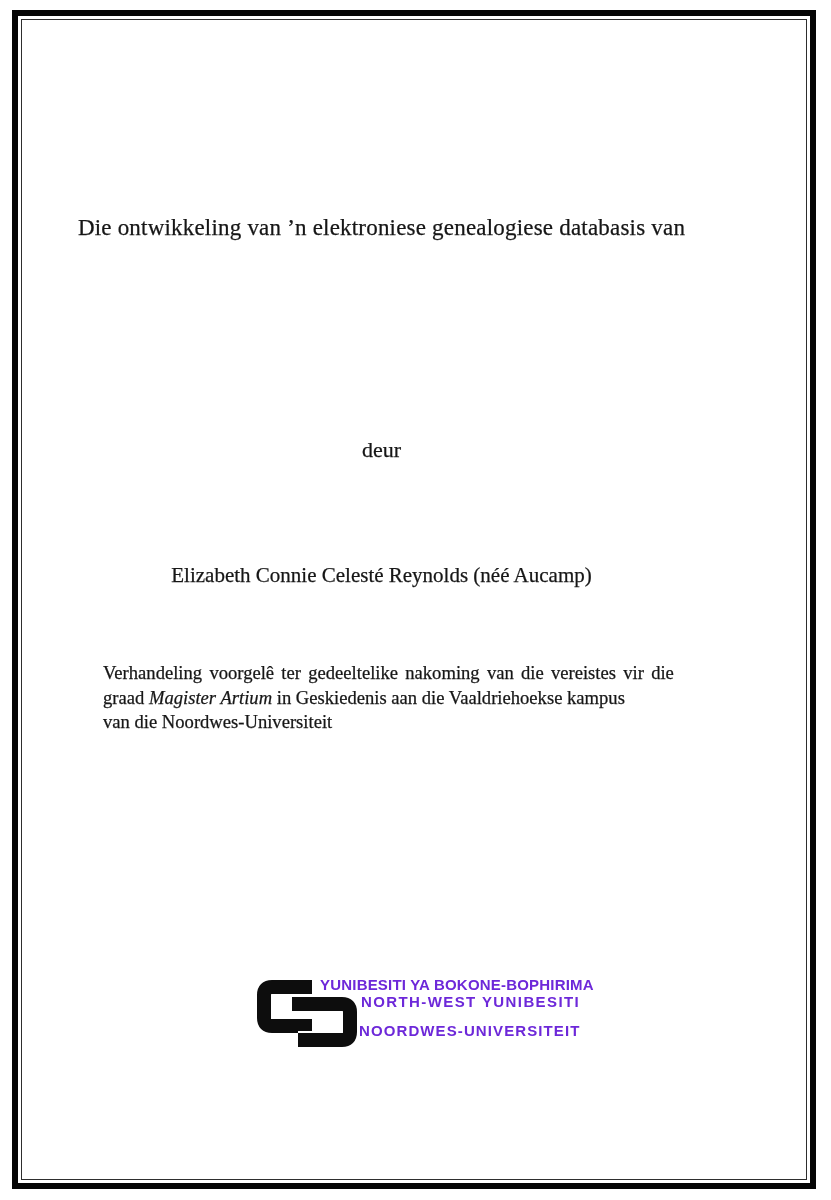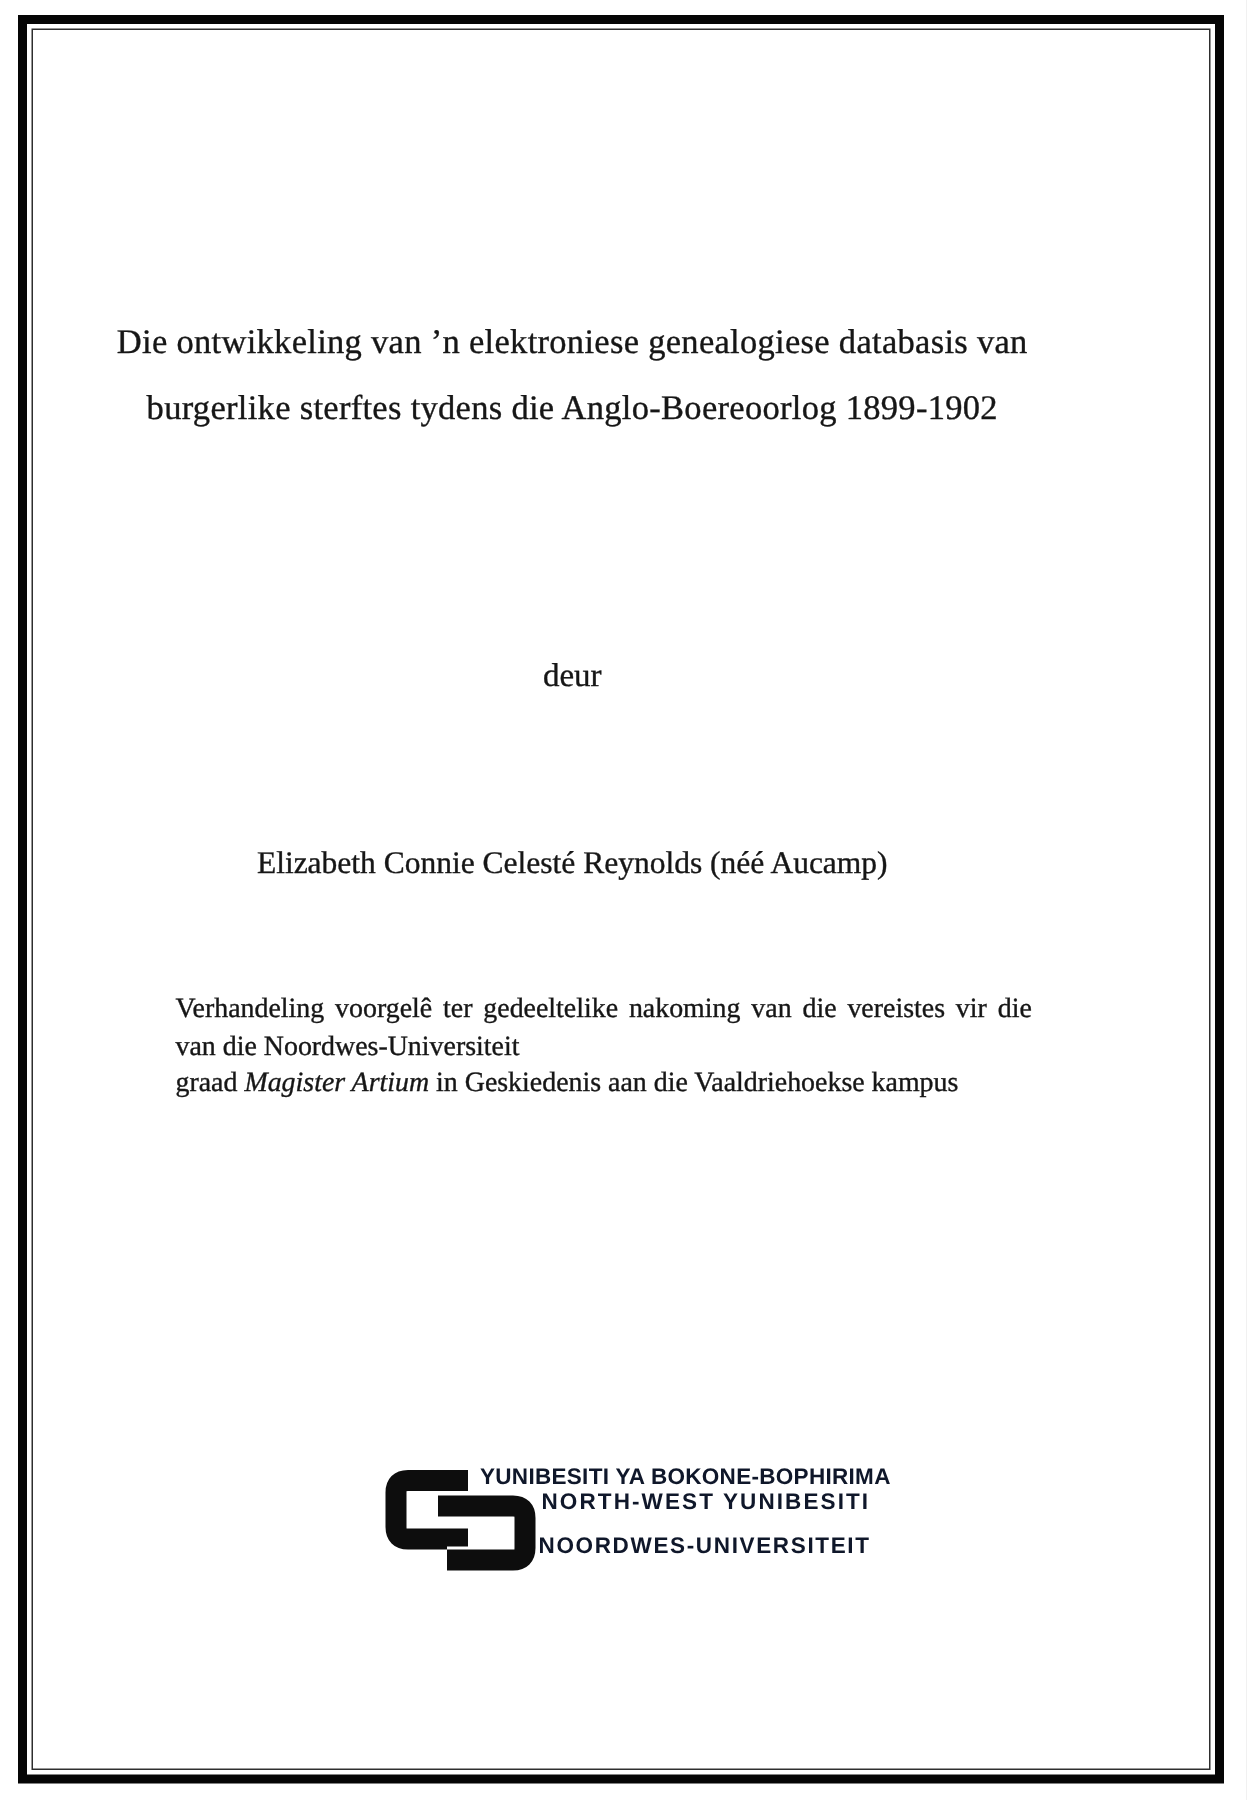--- a/index.html
+++ b/index.html
@@ -21,55 +21,54 @@
     box-sizing:border-box;border:1.5px solid #2e2e2e;
   }
   .txt{position:absolute;white-space:nowrap;-webkit-text-stroke:0.25px #1b1b1b;}
   .center{left:0;width:763px;text-align:center;}
   .title-line{font-size:23px;letter-spacing:0.2px;}
   .title-1{top:215px;}
   .title-2{top:259px;}
   .byline{top:437px;font-size:22px;}
   .author{top:519px;font-size:21px;margin-top:44px;}
   .statement{position:absolute;left:103px;top:661px;width:628px;font-size:18.6px;line-height:24.5px;}
-  .statement .line{white-space:nowrap;margin-left:14px;-webkit-text-stroke:0.25px #1b1b1b;}
+  .statement .line{white-space:nowrap;-webkit-text-stroke:0.25px #1b1b1b;}
   .statement .justified{word-spacing:2.6px;}
   .statement .it{font-style:italic;}
   .supervisor-block{position:absolute;left:103px;top:884px;font-size:20px;line-height:28px;}
   .supervisor-block div{white-space:nowrap;-webkit-text-stroke:0.25px #1b1b1b;}
   .logo{position:absolute;left:254px;top:968px;width:340px;height:90px;}
   .logo-mark{position:absolute;left:0;top:0;}
   .logo-text{
     position:absolute;
     font-family:"Liberation Sans","DejaVu Sans",sans-serif;
-    font-weight:bold;color:#0f172a;white-space:nowrap;font-size:15px;
+    font-weight:bold;color:#6d28d9;white-space:nowrap;font-size:15px;
   }
   .lg1{left:66px;top:8px;letter-spacing:0.2px;}
   .lg2{left:107px;top:25px;letter-spacing:1.4px;}
   .lg3{left:105px;top:54px;letter-spacing:1.1px;}
 </style>
 </head>
 <body>
 
 <div class="page">
 
   <div class="frame-outer"></div>
   <div class="frame-inner"></div>
 
   <div class="txt center title-line title-1">Die ontwikkeling van ’n elektroniese genealogiese databasis van</div>
-  <div class="txt center title-line title-2">burgerlike sterftes tydens die Anglo-Boereoorlog 1899-1902</div>
 
   <div class="txt center byline">deur</div>
 
   <div class="txt center author">Elizabeth Connie Celesté Reynolds (néé Aucamp)</div>
 
   <div class="statement">
     <div class="line justified">Verhandeling voorgelê ter gedeeltelike nakoming van die vereistes vir die</div>
+    <div class="line"><span>graad </span><span class="it">Magister Artium</span><span> in Geskiedenis aan die Vaaldriehoekse kampus</span></div>
     <div class="line">van die Noordwes-Universiteit</div>
-    <div class="line"><span>graad </span><span class="it">Magister Artium</span><span> in Geskiedenis aan die Vaaldriehoekse kampus</span></div>
   </div>
 
 
   <div class="logo">
     <svg class="logo-mark" width="106" height="88" viewBox="0 0 106 88" xmlns="http://www.w3.org/2000/svg">
 
       <path d="M58 19 H18 Q10 19 10 27 V50 Q10 58 18 58 H58" fill="none" stroke="#ffffff" stroke-width="18" stroke-linejoin="round"></path>
       <path d="M58 19 H18 Q10 19 10 27 V50 Q10 58 18 58 H58" fill="none" stroke="#0d0d0d" stroke-width="14" stroke-linejoin="round"></path>
 
       <path d="M38 36 H88 Q96 36 96 44 V64 Q96 72 88 72 H44" fill="none" stroke="#ffffff" stroke-width="18" stroke-linejoin="round"></path>

